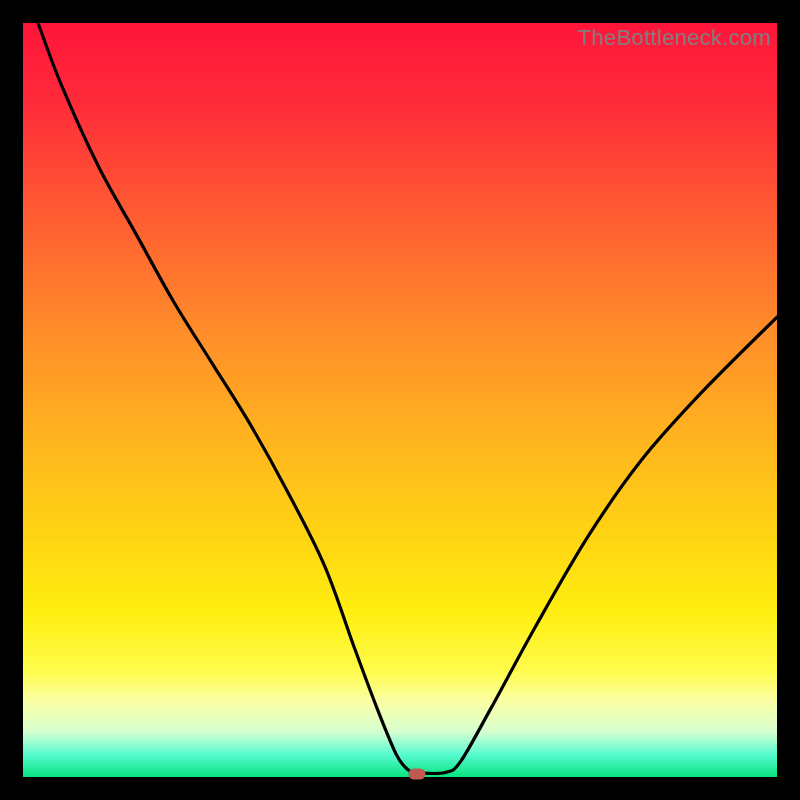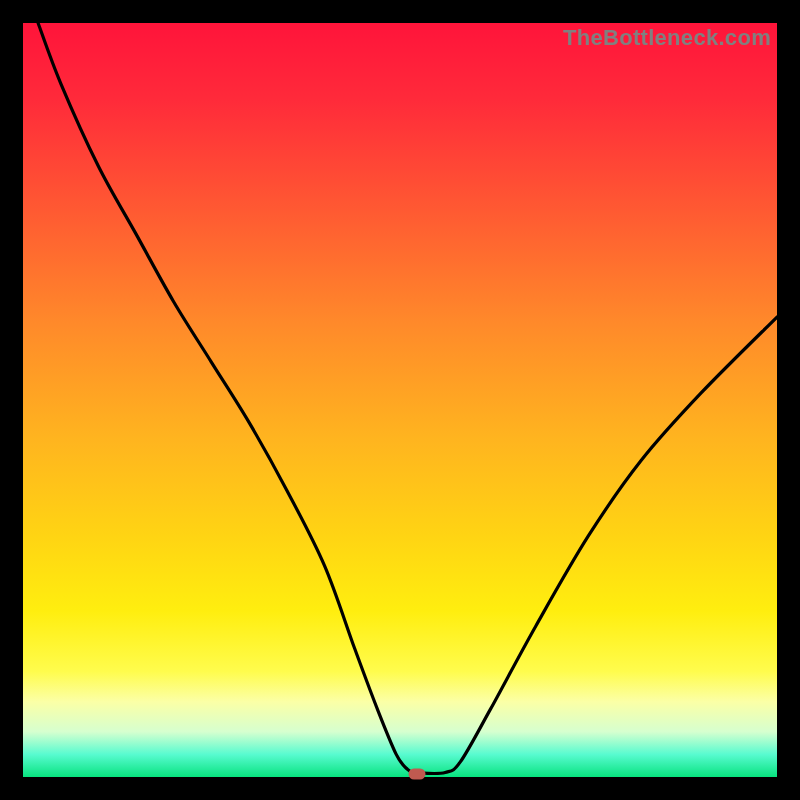--- a/index.html
+++ b/index.html
@@ -39,21 +39,21 @@
       #08e37f 100%
     );
   }
   .watermark {
     position: absolute;
     top: 2px;
     right: 6px;
     color: #808080;
     font-size: 22px;
     letter-spacing: 0.3px;
-    font-weight: 700;
+    font-weight: 400;
     user-select: none;
   }
   svg.curve {
     position: absolute;
     left: 0;
     top: 0;
     width: 754px;
     height: 754px;
     overflow: visible;
   }

